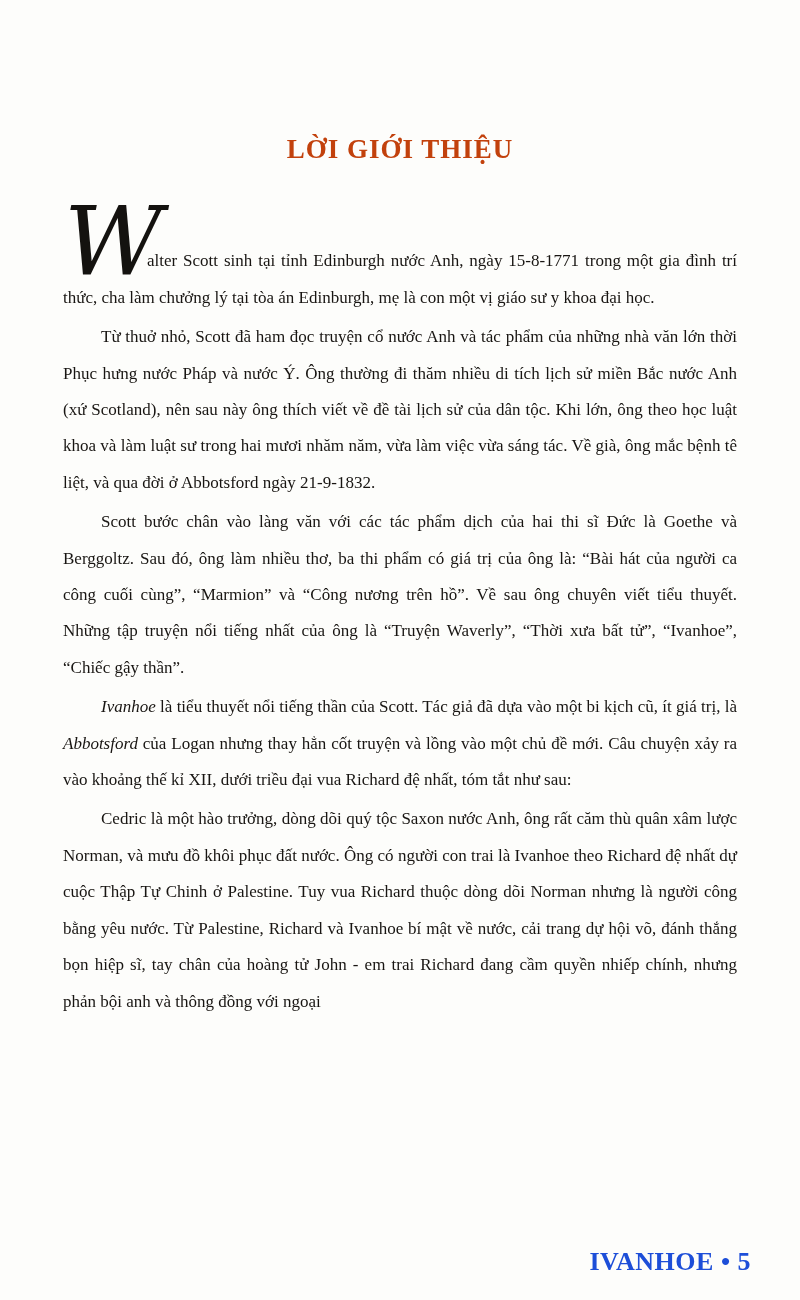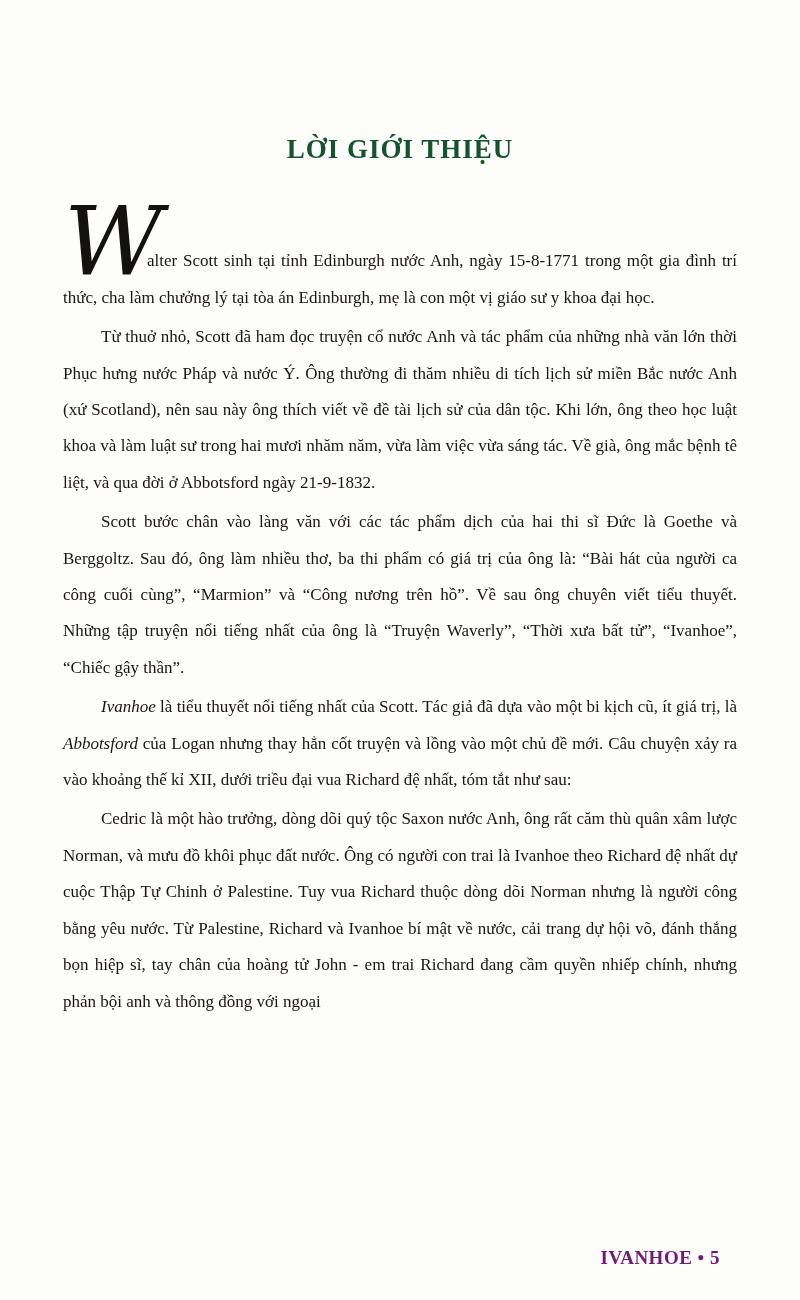--- a/index.html
+++ b/index.html
@@ -22,21 +22,21 @@
     font-family: "Liberation Serif", "DejaVu Serif", serif;
   }
   .title {
     margin: 0;
     padding-top: 133px;
     text-align: center;
     font-size: 27px;
     line-height: 1.2;
     font-weight: 700;
     letter-spacing: 1px;
-    color: #14532d;
+    color: #c2410c;
   }
   .body-text {
     margin: 78px 63px 0 63px;
     font-size: 17px;
     line-height: 36.4px;
     text-align: justify;
   }
   .para {
     margin: 0 0 3px 0;
   }
@@ -57,46 +57,46 @@
     line-height: 1;
     color: #14120f;
     pointer-events: none;
   }
   em.book-title {
     font-style: italic;
     font-family: Liberation Serif, serif;
   }
   .footer {
     position: absolute;
-    right: 80px;
+    right: 49px;
     top: 1247px;
-    font-size: 19px;
+    font-size: 26px;
     font-weight: 700;
     letter-spacing: 0.5px;
-    color: #701a75;
+    color: #1d4ed8;
   }
 </style>
 </head>
 <body>
 
 <div class="page">
 
   <h1 class="title">LỜI GIỚI THIỆU</h1>
 
   <span class="dropcap">W</span>
 
   <div class="body-text">
 
     <p class="para para-first"><span>alter Scott sinh tại tỉnh Edinburgh nước Anh, ngày 15-8-1771 trong một gia đình trí thức, cha làm chưởng lý tại tòa án Edinburgh, mẹ là con một vị giáo sư y khoa đại học.</span></p>
 
     <p class="para indent">Từ thuở nhỏ, Scott đã ham đọc truyện cổ nước Anh và tác phẩm của những nhà văn lớn thời Phục hưng nước Pháp và nước Ý. Ông thường đi thăm nhiều di tích lịch sử miền Bắc nước Anh (xứ Scotland), nên sau này ông thích viết về đề tài lịch sử của dân tộc. Khi lớn, ông theo học luật khoa và làm luật sư trong hai mươi nhăm năm, vừa làm việc vừa sáng tác. Về già, ông mắc bệnh tê liệt, và qua đời ở Abbotsford ngày 21-9-1832.</p>
 
     <p class="para indent">Scott bước chân vào làng văn với các tác phẩm dịch của hai thi sĩ Đức là Goethe và Berggoltz. Sau đó, ông làm nhiều thơ, ba thi phẩm có giá trị của ông là: “Bài hát của người ca công cuối cùng”, “Marmion” và “Công nương trên hồ”. Về sau ông chuyên viết tiểu thuyết. Những tập truyện nổi tiếng nhất của ông là “Truyện Waverly”, “Thời xưa bất tử”, “Ivanhoe”, “Chiếc gậy thần”.</p>
 
-    <p class="para indent"><em class="book-title">Ivanhoe</em><span> là tiểu thuyết nổi tiếng nhất của Scott. Tác giả đã dựa vào một bi kịch cũ, ít giá trị, là </span><em class="book-title">Abbotsford</em><span> của Logan nhưng thay hẳn cốt truyện và lồng vào một chủ đề mới. Câu chuyện xảy ra vào khoảng thế kỉ XII, dưới triều đại vua Richard đệ nhất, tóm tắt như sau:</span></p>
+    <p class="para indent"><em class="book-title">Ivanhoe</em><span> là tiểu thuyết nổi tiếng thần của Scott. Tác giả đã dựa vào một bi kịch cũ, ít giá trị, là </span><em class="book-title">Abbotsford</em><span> của Logan nhưng thay hẳn cốt truyện và lồng vào một chủ đề mới. Câu chuyện xảy ra vào khoảng thế kỉ XII, dưới triều đại vua Richard đệ nhất, tóm tắt như sau:</span></p>
 
     <p class="para indent">Cedric là một hào trưởng, dòng dõi quý tộc Saxon nước Anh, ông rất căm thù quân xâm lược Norman, và mưu đồ khôi phục đất nước. Ông có người con trai là Ivanhoe theo Richard đệ nhất dự cuộc Thập Tự Chinh ở Palestine. Tuy vua Richard thuộc dòng dõi Norman nhưng là người công bằng yêu nước. Từ Palestine, Richard và Ivanhoe bí mật về nước, cải trang dự hội võ, đánh thắng bọn hiệp sĩ, tay chân của hoàng tử John - em trai Richard đang cầm quyền nhiếp chính, nhưng phản bội anh và thông đồng với ngoại</p>
 
   </div>
 
   <div class="footer">
     <span>IVANHOE • 5</span>
   </div>
 
 </div>

